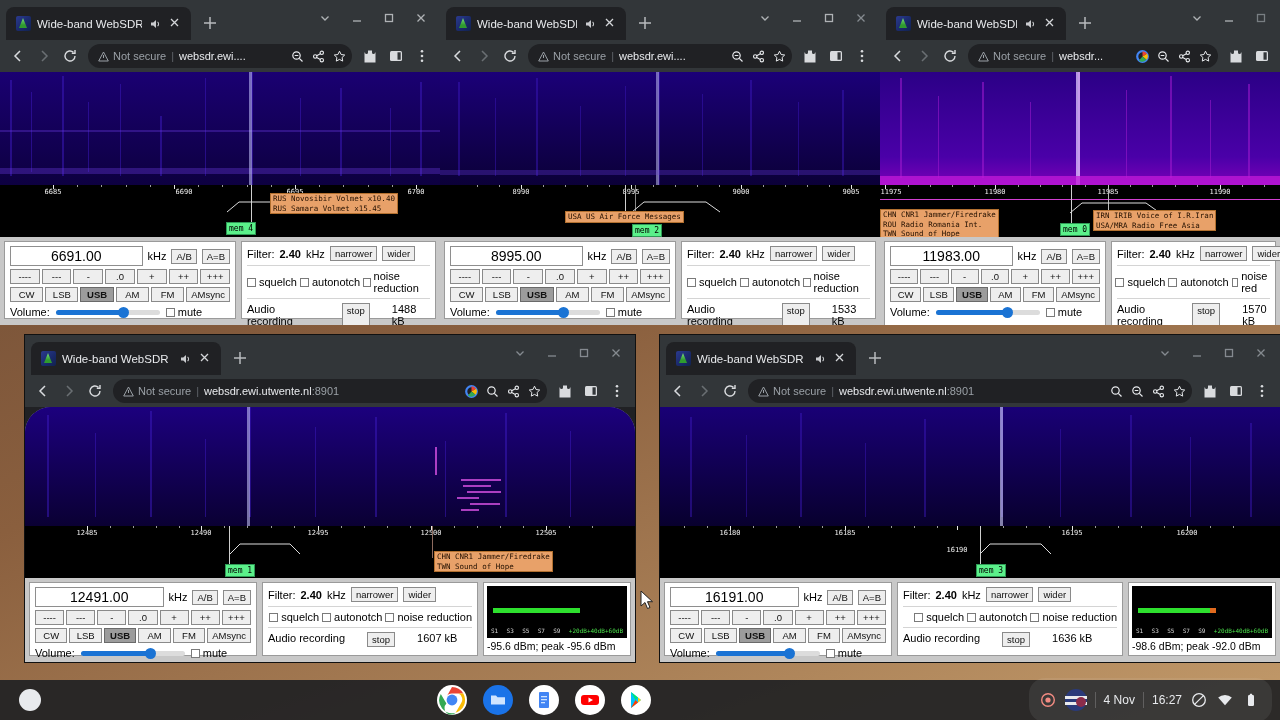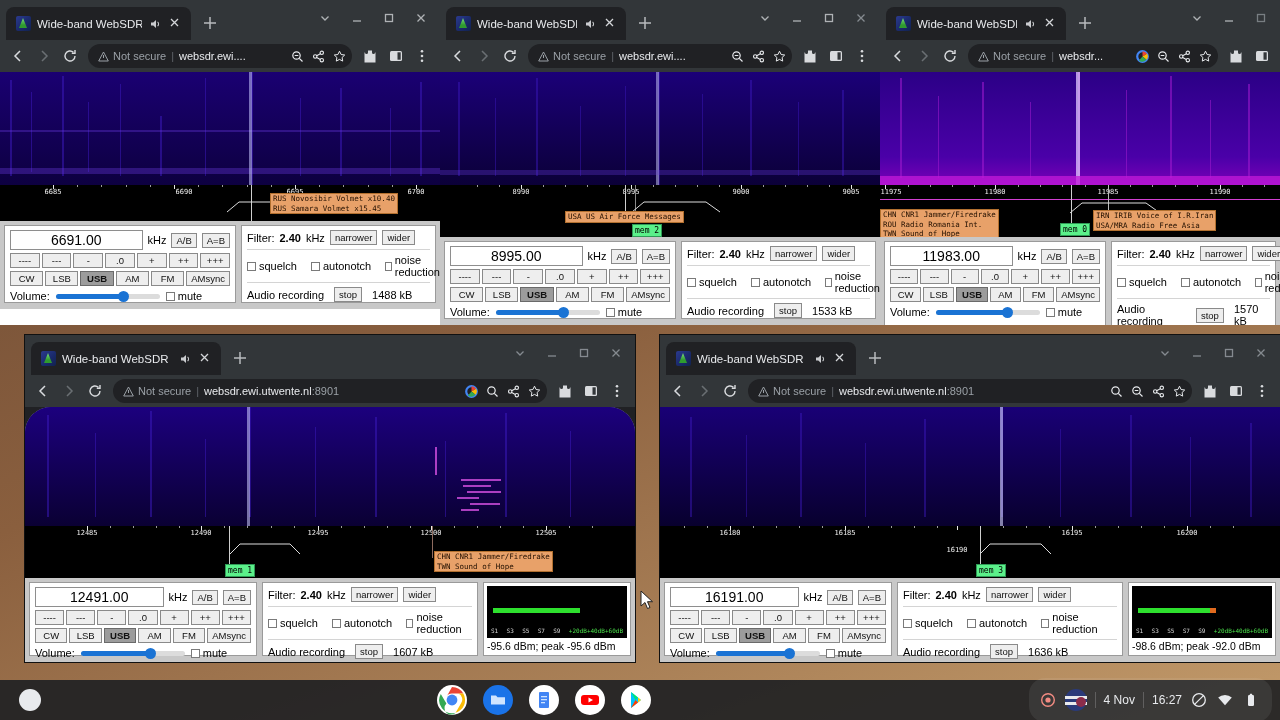--- a/index.html
+++ b/index.html
@@ -110,22 +110,22 @@
   .mode-row .btn { flex: 1; }
   .vol-row { display: flex; align-items: center; gap: 6px; margin-top: 4px; }
   .slider { position: relative; width: 104px; height: 12px; }
   .slider .track { position: absolute; top: 4px; left: 0; right: 0; height: 5px; background: #dcdcdc; border-radius: 3px; }
   .slider .fill { position: absolute; top: 4px; left: 0; height: 5px; background: #1a73d4; border-radius: 3px; }
   .slider .knob { position: absolute; top: 1px; width: 11px; height: 11px; background: #1a73d4; border-radius: 50%; }
   .chk { display: inline-flex; align-items: center; gap: 3px; }
   .box { width: 9px; height: 9px; border: 1px solid #7a7a7a; background: #fff; display: inline-block; }
   .filter-row { display: flex; align-items: center; gap: 5px; }
   .hr { height: 1px; background: #d4d4d4; margin: 4px 0; }
-  .opt-row { display: flex; gap: 14px; align-items: center; }
-  .rec-row { display: flex; align-items: center; gap: 10px; }
+  .opt-row { display: flex; gap: 3px; align-items: center; justify-content: flex-end; }
+  .rec-row { display: flex; gap: 22px; }
 
   .smeter { width: 148px; }
   .smeter-screen { height: 52px; background: #000; position: relative; overflow: hidden; }
   .smeter-bar { position: absolute; left: 6px; height: 5px; top: 22px; background: #2ee02e; }
   .smeter-bar .peak { position: absolute; right: 0; top: 0; width: 6px; height: 5px; background: #e06a1e; }
   .smeter-scale {
     position: absolute; left: 0; right: 0; bottom: 4px; display: flex;
     font-family: "DejaVu Sans Mono", monospace; font-size: 6px; padding: 0 4px;
   }
   .smeter-scale span { flex: 1; color: #d8d8d8; }
@@ -295,21 +295,21 @@
             <rect x="390" y="36" width="1" height="68"></rect>
               <rect x="420" y="10" width="2" height="94"></rect>
           </g>
           <g opacity=".35" fill="#6b3ae0">
             <rect x="0" y="96" width="440" height="6"></rect>
               <rect x="0" y="58" width="440" height="2"></rect>
           </g>
           <rect x="249" y="0" width="3" height="113" fill="#c9c9ff" opacity=".55"></rect>
         </svg>
       </div>
-      <div class="scale" style="height:36px;">
+      <div class="scale" style="height:52px;">
         <div class="tick" style="left:53px;"></div>
           <div class="tlabel" style="left:53px;">6685</div>
         <div class="tick" style="left:174px;"></div>
           <div class="tlabel" style="left:184px;">6690</div>
         <div class="tick" style="left:295px;"></div>
           <div class="tlabel" style="left:295px;">6695</div>
         <div class="tick" style="left:416px;"></div>
           <div class="tlabel" style="left:416px;">6700</div>
         <div class="tick minor" style="left:77px;"></div>
           <div class="tick minor" style="left:101px;"></div>

